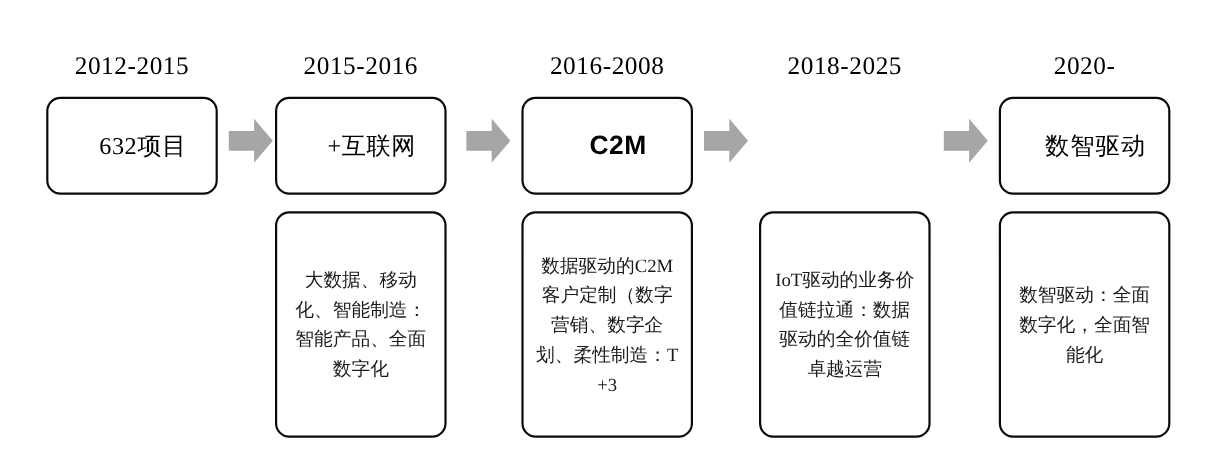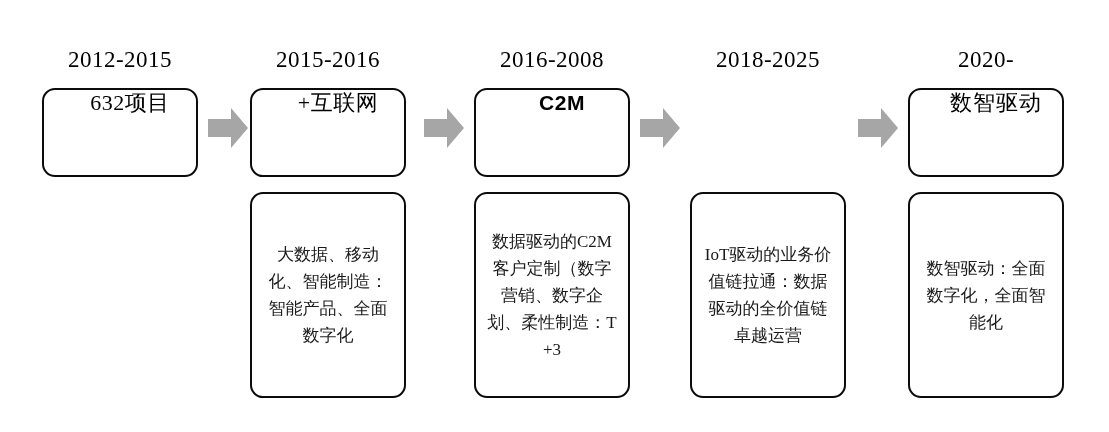--- a/index.html
+++ b/index.html
@@ -50,38 +50,38 @@
     position: absolute;
     top: 78px;
     left: 0;
     width: 156px;
     height: 89px;
     box-sizing: border-box;
     border: 2.6px solid #0b0b0b;
     border-radius: 13px;
     background: #ffffff;
     display: flex;
-    align-items: flex-start;
+    align-items: center;
     justify-content: center;
     padding-left: 20px;
   }
 
   .stage-title-text {
     font-family: "Liberation Serif", "DejaVu Serif", serif;
     font-size: 22px;
     line-height: 26px;
     text-align: center;
     color: #000000;
     padding: 0 6px;
     letter-spacing: 1px;
   }
   .stage-title-text.latin {
     font-family: "Liberation Sans", "DejaVu Sans", sans-serif;
     font-weight: bold;
-    font-size: 21px;
+    font-size: 24px;
     letter-spacing: 0.5px;
   }
   .stage-title-text.mixed {
     letter-spacing: 0.5px;
   }
 
   .stage-detail-box {
     position: absolute;
     top: 182px;
     left: 0;

